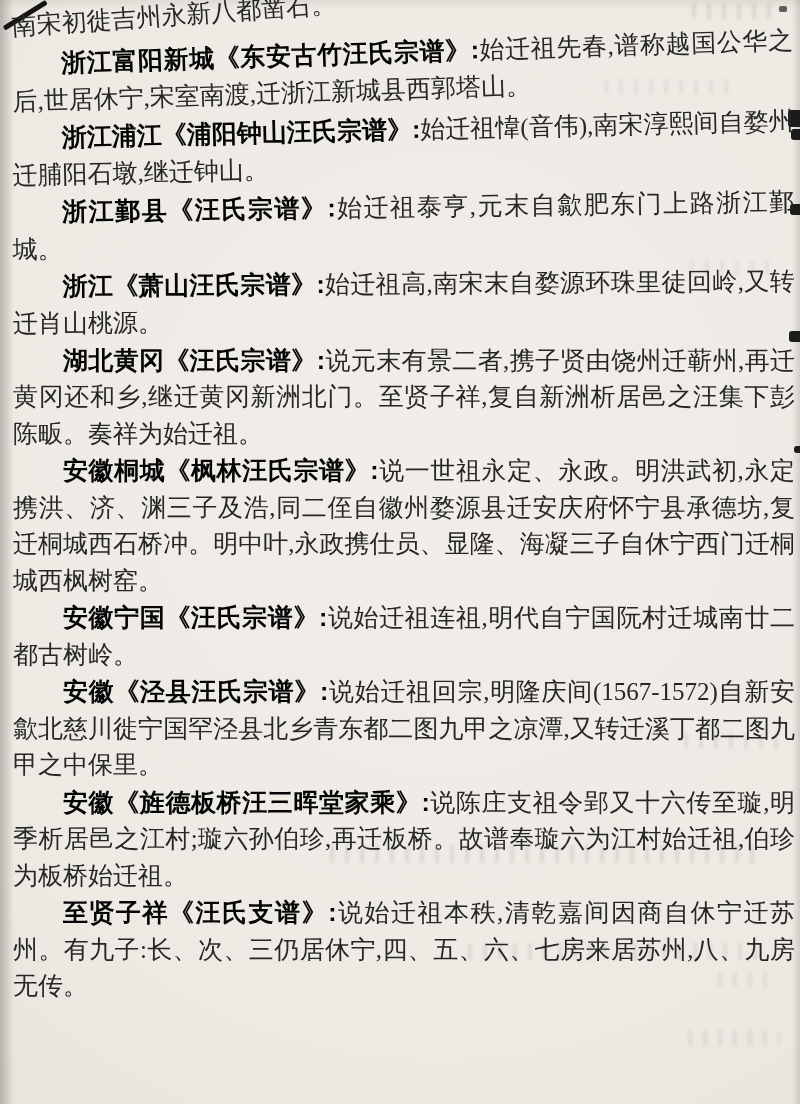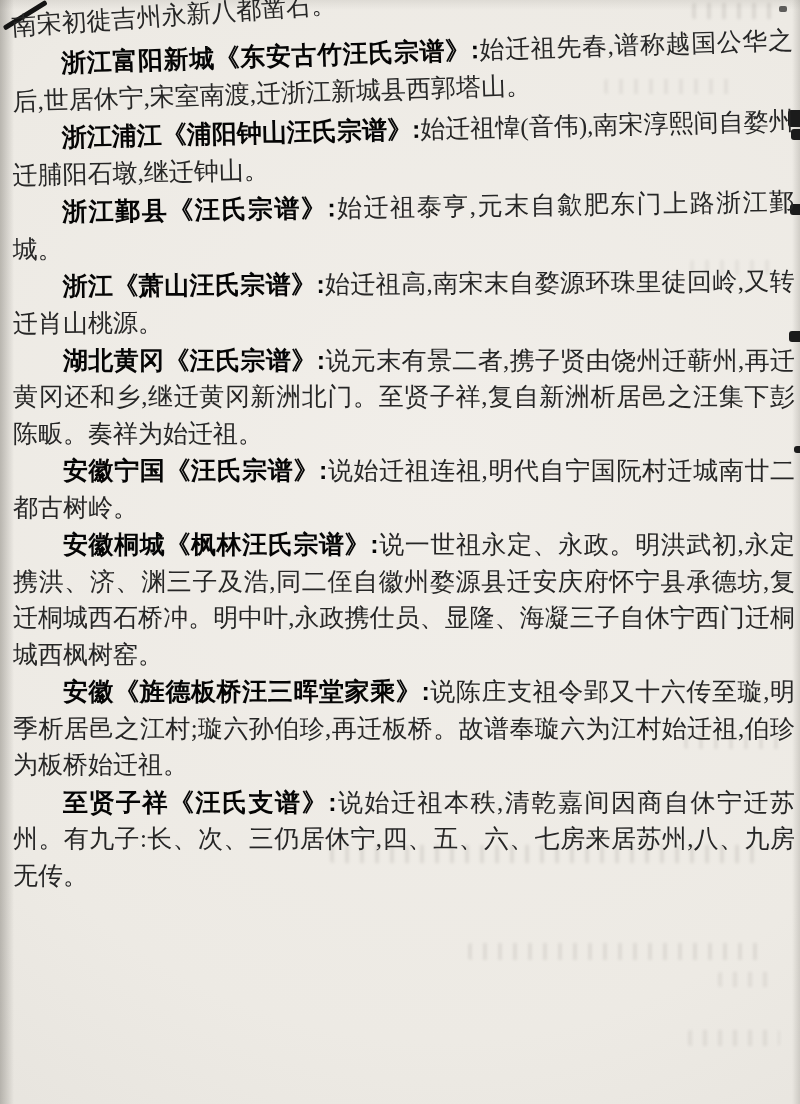--- a/index.html
+++ b/index.html
@@ -84,19 +84,20 @@
   <div class="ghost g7"></div>
   <div class="ghost g8"></div>
 
   <div class="content" id="content">
       <p class="para continuation t4"><span class="btext">南宋初徙吉州永新八都凿石。</span></p>
       <p class="para t2"><b class="head">浙江富阳新城《东安古竹汪氏宗谱》:</b><span class="btext">始迁祖先春,谱称越国公华之后,世居休宁,宋室南渡,迁浙江新城县西郭塔山。</span></p>
       <p class="para t15"><b class="head">浙江浦江《浦阳钟山汪氏宗谱》:</b><span class="btext">始迁祖愇(音伟),南宋淳熙间自婺州迁脯阳石墩,继迁钟山。</span></p>
       <p class="para t1"><b class="head">浙江鄞县《汪氏宗谱》:</b><span class="btext">始迁祖泰亨,元末自歙肥东门上路浙江鄞城。</span></p>
       <p class="para t05"><b class="head">浙江《萧山汪氏宗谱》:</b><span class="btext">始迁祖高,南宋末自婺源环珠里徒回岭,又转迁肖山桃源。</span></p>
       <p class="para"><b class="head">湖北黄冈《汪氏宗谱》:</b><span class="btext">说元末有景二者,携子贤由饶州迁蕲州,再迁黄冈还和乡,继迁黄冈新洲北门。至贤子祥,复自新洲析居邑之汪集下彭陈畈。奏祥为始迁祖。</span></p>
+      <p class="para"><b class="head">安徽桐城《枫林汪氏宗谱》:</b><span class="btext">说一世祖永定、永政。明洪武初,永定携洪、济、渊三子及浩,同二侄自徽州婺源县迁安庆府怀宁县承德坊,复迁桐城西石桥冲。明中叶,永政携仕员、显隆、海凝三子自休宁西门迁桐城西枫树窑。</span></p>
       <p class="para"><b class="head">安徽宁国《汪氏宗谱》:</b><span class="btext">说始迁祖连祖,明代自宁国阮村迁城南廿二都古树岭。</span></p>
-      <p class="para"><b class="head">安徽桐城《枫林汪氏宗谱》:</b><span class="btext">说一世祖永定、永政。明洪武初,永定携洪、济、渊三子及浩,同二侄自徽州婺源县迁安庆府怀宁县承德坊,复迁桐城西石桥冲。明中叶,永政携仕员、显隆、海凝三子自休宁西门迁桐城西枫树窑。</span></p>
+      <p class="para"><b class="head">安徽《泾县汪氏宗谱》:</b><span class="btext">说始迁祖回宗,明隆庆间(1567-1572)自新安歙北慈川徙宁国罕泾县北乡青东都二图九甲之凉潭,又转迁溪丁都二图九甲之中保里。</span></p>
       <p class="para"><b class="head">安徽《旌德板桥汪三晖堂家乘》:</b><span class="btext">说陈庄支祖令郢又十六传至璇,明季析居邑之江村;璇六孙伯珍,再迁板桥。故谱奉璇六为江村始迁祖,伯珍为板桥始迁祖。</span></p>
       <p class="para"><b class="head">至贤子祥《汪氏支谱》:</b><span class="btext">说始迁祖本秩,清乾嘉间因商自休宁迁苏州。有九子:长、次、三仍居休宁,四、五、六、七房来居苏州,八、九房无传。</span></p>
     </div>
 
 </div>
 
 </body></html>

